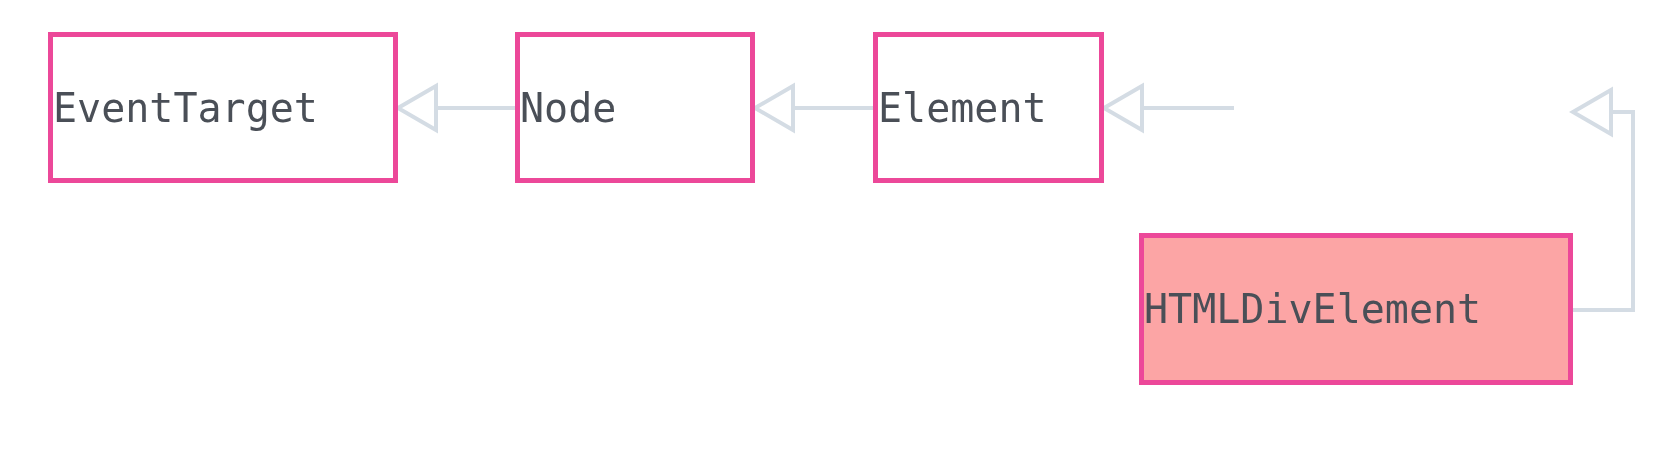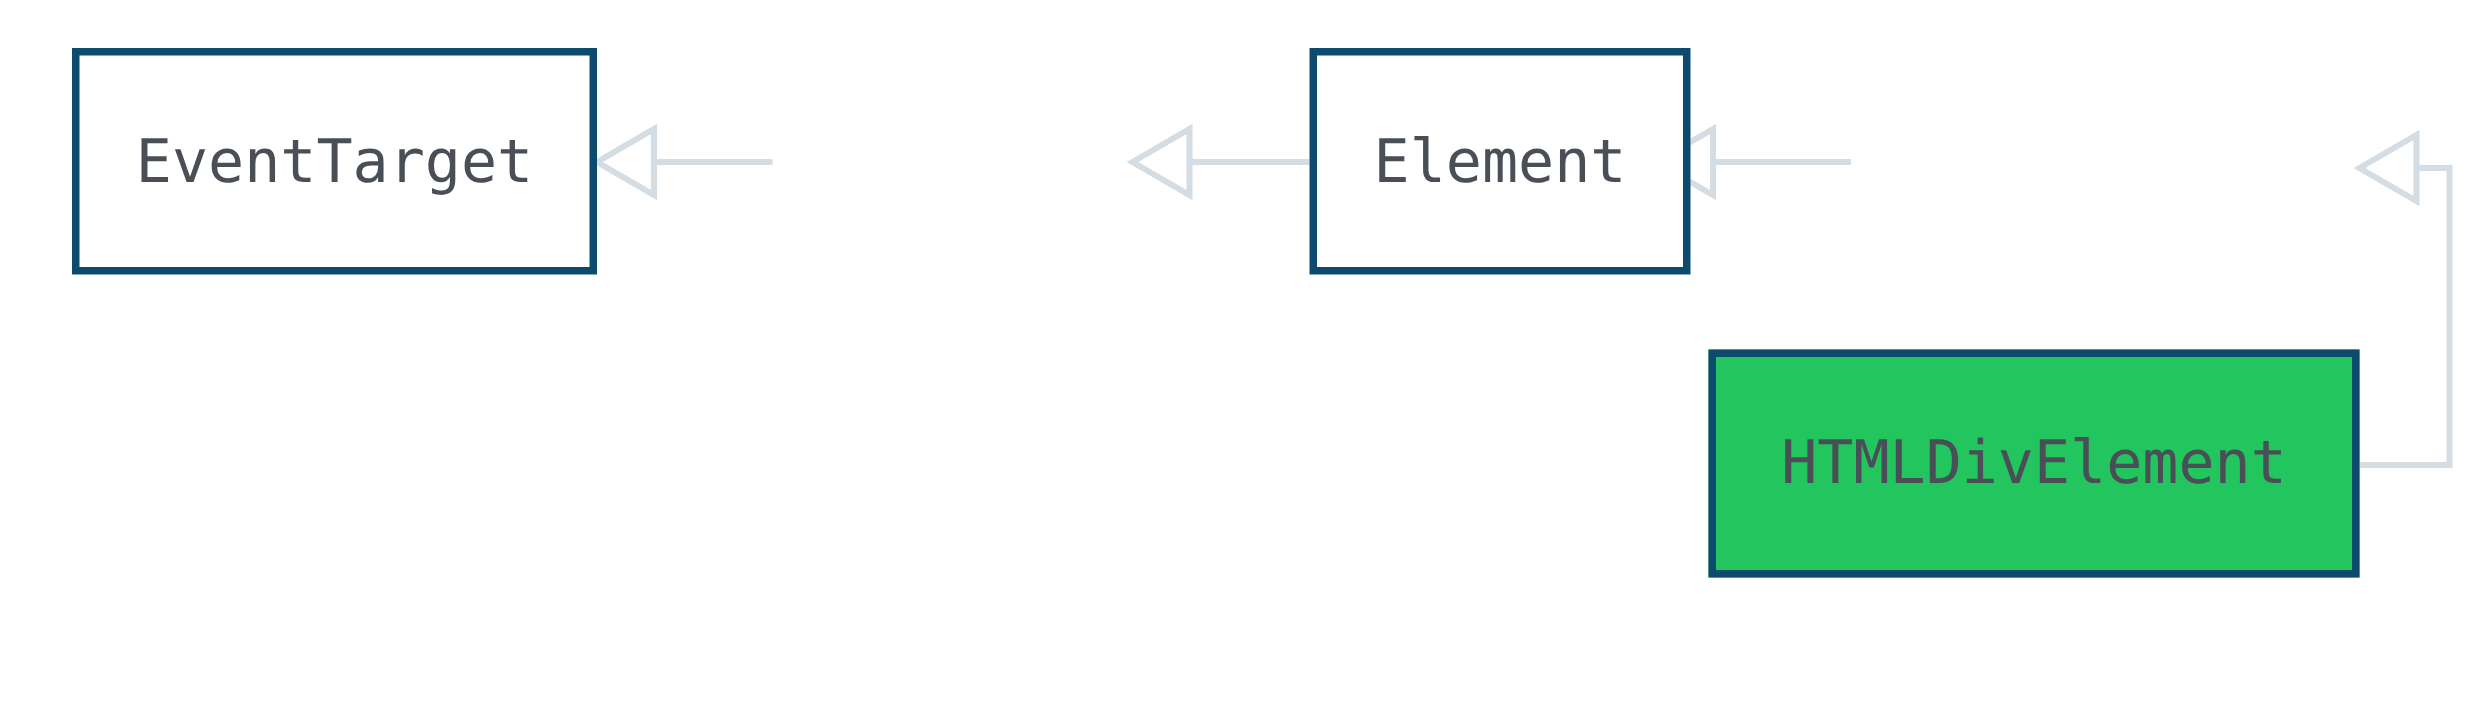--- a/index.html
+++ b/index.html
@@ -19,28 +19,27 @@
     position: absolute;
     left: 0;
     top: 0;
     width: 1660px;
     height: 474px;
     pointer-events: none;
   }
   .uml-class-box {
     position: absolute;
     box-sizing: border-box;
-    border: 5px solid #0c4a6e;
+    border: 5px solid #ec4899;
     background: #ffffff;
     display: flex;
     align-items: center;
-    justify-content: center;
   }
   .uml-class-box.tinted {
-    background: #22c55e;
+    background: #fca5a5;
   }
   .uml-class-name {
     font-family: "DejaVu Sans Mono", "Liberation Mono", monospace;
     font-size: 40px;
     line-height: 1;
     color: #4a4f57;
     letter-spacing: 0px;
     white-space: nowrap;
     user-select: none;
   }
@@ -71,22 +70,25 @@
       <path d="M 1573 310 L 1633 310 L 1633 112 L 1611 112" fill="none" stroke="#d4dce4" stroke-width="4" stroke-linejoin="miter" stroke-linecap="butt"></path>
       <polygon points="1573,112 1611,90 1611,134" fill="#ffffff" stroke="#d4dce4" stroke-width="4" stroke-linejoin="miter"></polygon>
     </g>
 
   </svg>
 
   <div class="uml-class-box" style="left:48px; top:32px; width:350px; height:151px;">
     <span class="uml-class-name">EventTarget</span>
   </div>
 
+  <div class="uml-class-box" style="left:515px; top:32px; width:240px; height:151px;">
+    <span class="uml-class-name">Node</span>
+  </div>
 
-  <div class="uml-class-box" style="left:873px; top:32px; width:254px; height:151px;">
+  <div class="uml-class-box" style="left:873px; top:32px; width:231px; height:151px;">
     <span class="uml-class-name">Element</span>
   </div>
 
 
   <div class="uml-class-box tinted" style="left:1139px; top:233px; width:434px; height:152px;">
     <span class="uml-class-name">HTMLDivElement</span>
   </div>
 
 </div>
 

